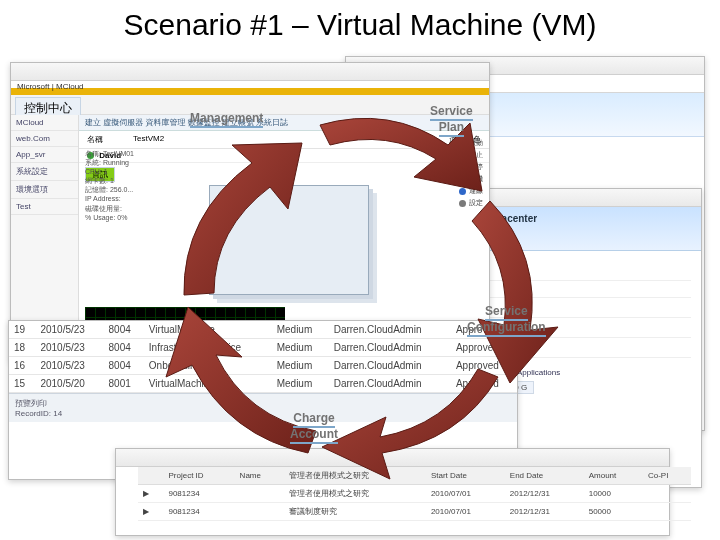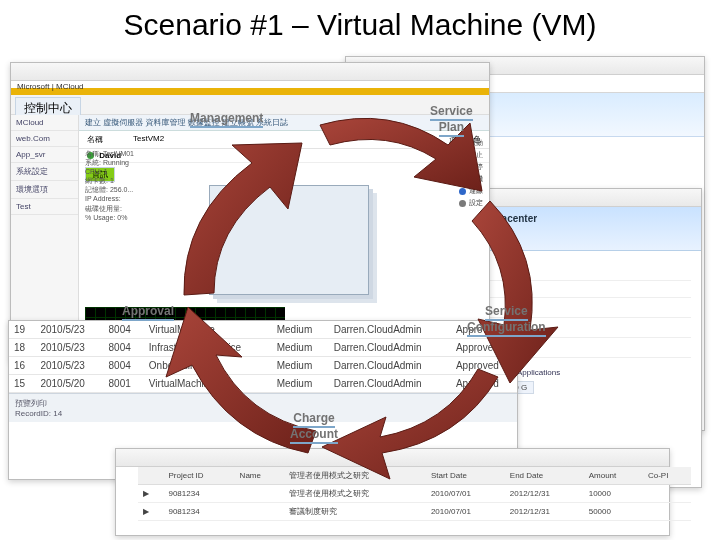--- a/index.html
+++ b/index.html
@@ -268,16 +268,15 @@
     <div class="lbl mgmt"><span class="u">Management</span></div>
     <div class="lbl plan">
       <span class="u">Service</span><br><span class="u">Plan</span>
     </div>
     <div class="lbl cfg">
       <span class="u">Service</span><br><span class="u">Configuration</span>
     </div>
     <div class="lbl chg">
       <span class="u">Charge</span><br><span class="u">Account</span>
     </div>
-    <div class="lbl appr"><span class="u">Approval</span></div>
   </div>
 
 </div>
 
 </body></html>

